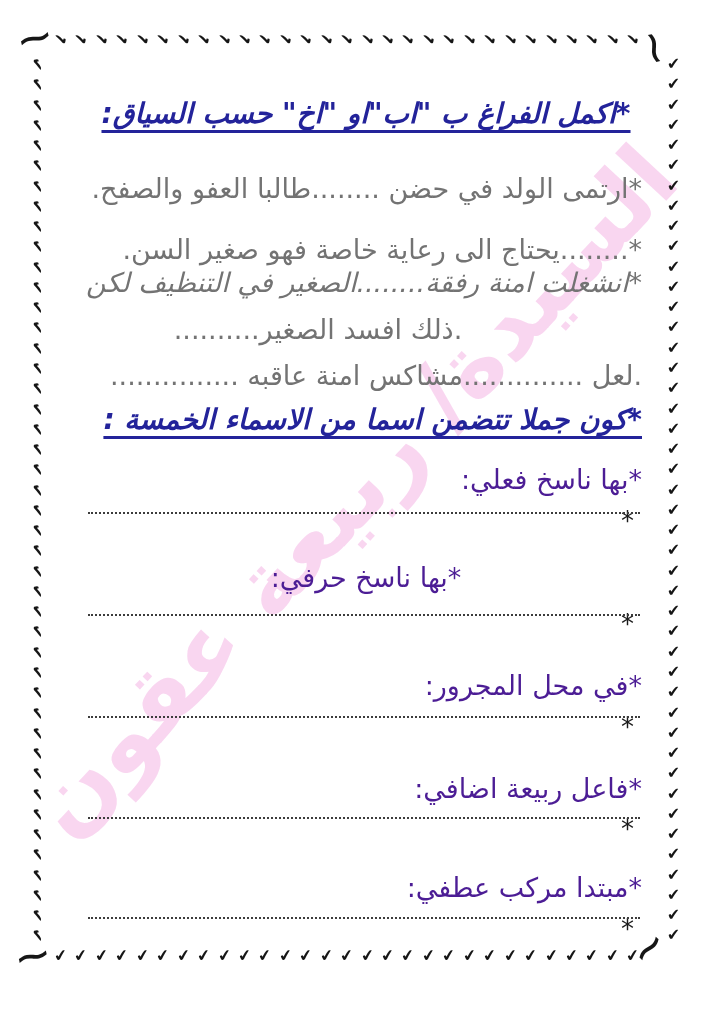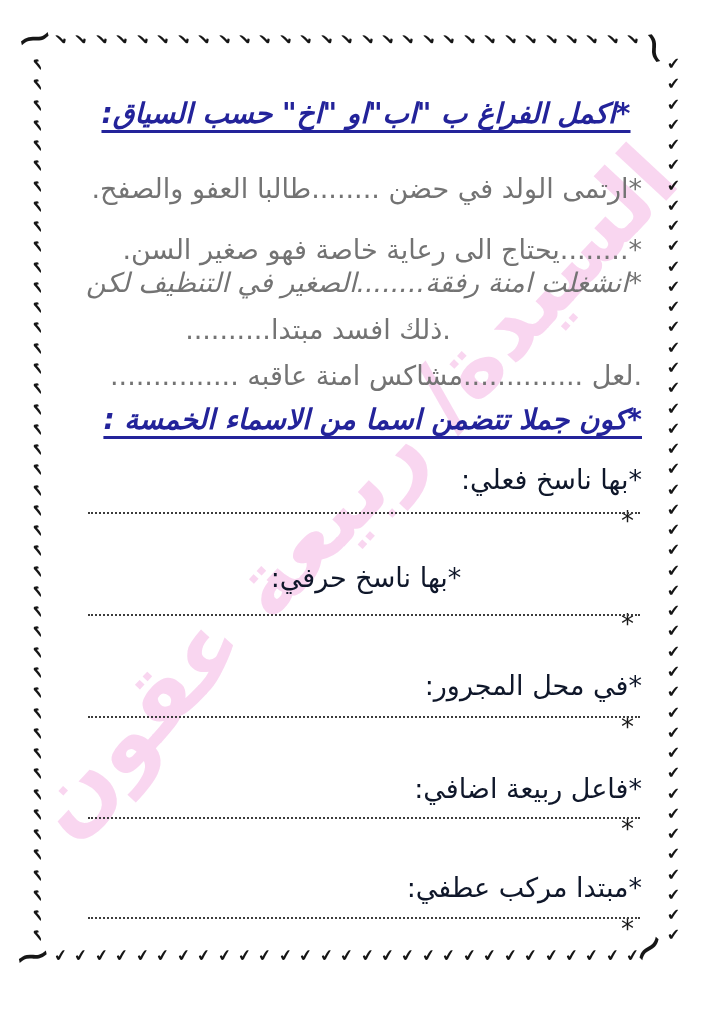--- a/index.html
+++ b/index.html
@@ -41,21 +41,21 @@
     text-decoration:underline; text-decoration-thickness:2.5px; text-underline-offset:7px;
   }
   .t1{text-align:center;}
   .t2{text-align:right;}
   .line{
     direction:rtl; text-align:right; color:#737373;
     font-size:27px; white-space:nowrap;
   }
   .line4{direction:ltr; text-align:center; padding-right:96px; white-space:nowrap;}
   .line4 span{unicode-bidi:isolate;}
-  .prompt-label{direction:rtl; text-align:right; color:#0f172a; font-size:27px; white-space:nowrap;}
+  .prompt-label{direction:rtl; text-align:right; color:#4c1d95; font-size:27px; white-space:nowrap;}
   .answer-star{direction:rtl; text-align:right; color:#1b1b1b; font-size:26px; padding-right:8px;}
   .dotline{left:-2px; right:2px; border-top:2.5px dotted #3c3c3c; height:0;}
 </style>
 </head>
 <body>
 
 <div class="page">
 
   <div class="watermark">السيدة/ ربيعة عقون</div>
 
@@ -219,21 +219,21 @@
   <div class="corner corner-br">~</div>
 
   <div class="content">
 
     <h2 class="abs title t1" style="top:74px;">*اكمل الفراغ ب "اب"او  "اخ" حسب السياق:</h2>
 
     <p class="abs line" style="top:146px;">*ارتمى الولد في حضن ........طالبا العفو والصفح.</p>
     <p class="abs line" style="top:207px;">*........يحتاج الى رعاية خاصة فهو صغير السن.</p>
     <p class="abs line" style="top:240px;font-style:italic;">*انشغلت امنة رفقة........الصغير في التنظيف لكن</p>
 
-    <p class="abs line line4" style="top:287px;"><span>..........</span><span>مبتدا</span> <span>افسد</span> <span>ذلك</span><span>.</span></p>
+    <p class="abs line line4" style="top:287px;"><span>..........</span><span>الصغير</span> <span>افسد</span> <span>ذلك</span><span>.</span></p>
 
     <p class="abs line" style="top:333px;">.لعل ..............مشاكس امنة عاقبه ...............</p>
 
     <h2 class="abs title t2" style="top:380px;">*كون جملا تتضمن اسما من الاسماء الخمسة :</h2>
 
     <p class="abs prompt-label" style="top:437px;">*بها ناسخ فعلي:</p>
     <p class="abs answer-star" style="top:480px;">*</p>
     <div class="abs dotline" style="top:512px;"></div>
 
     <p class="abs prompt-label" style="top:535px;text-align:center;">*بها ناسخ حرفي:</p>

